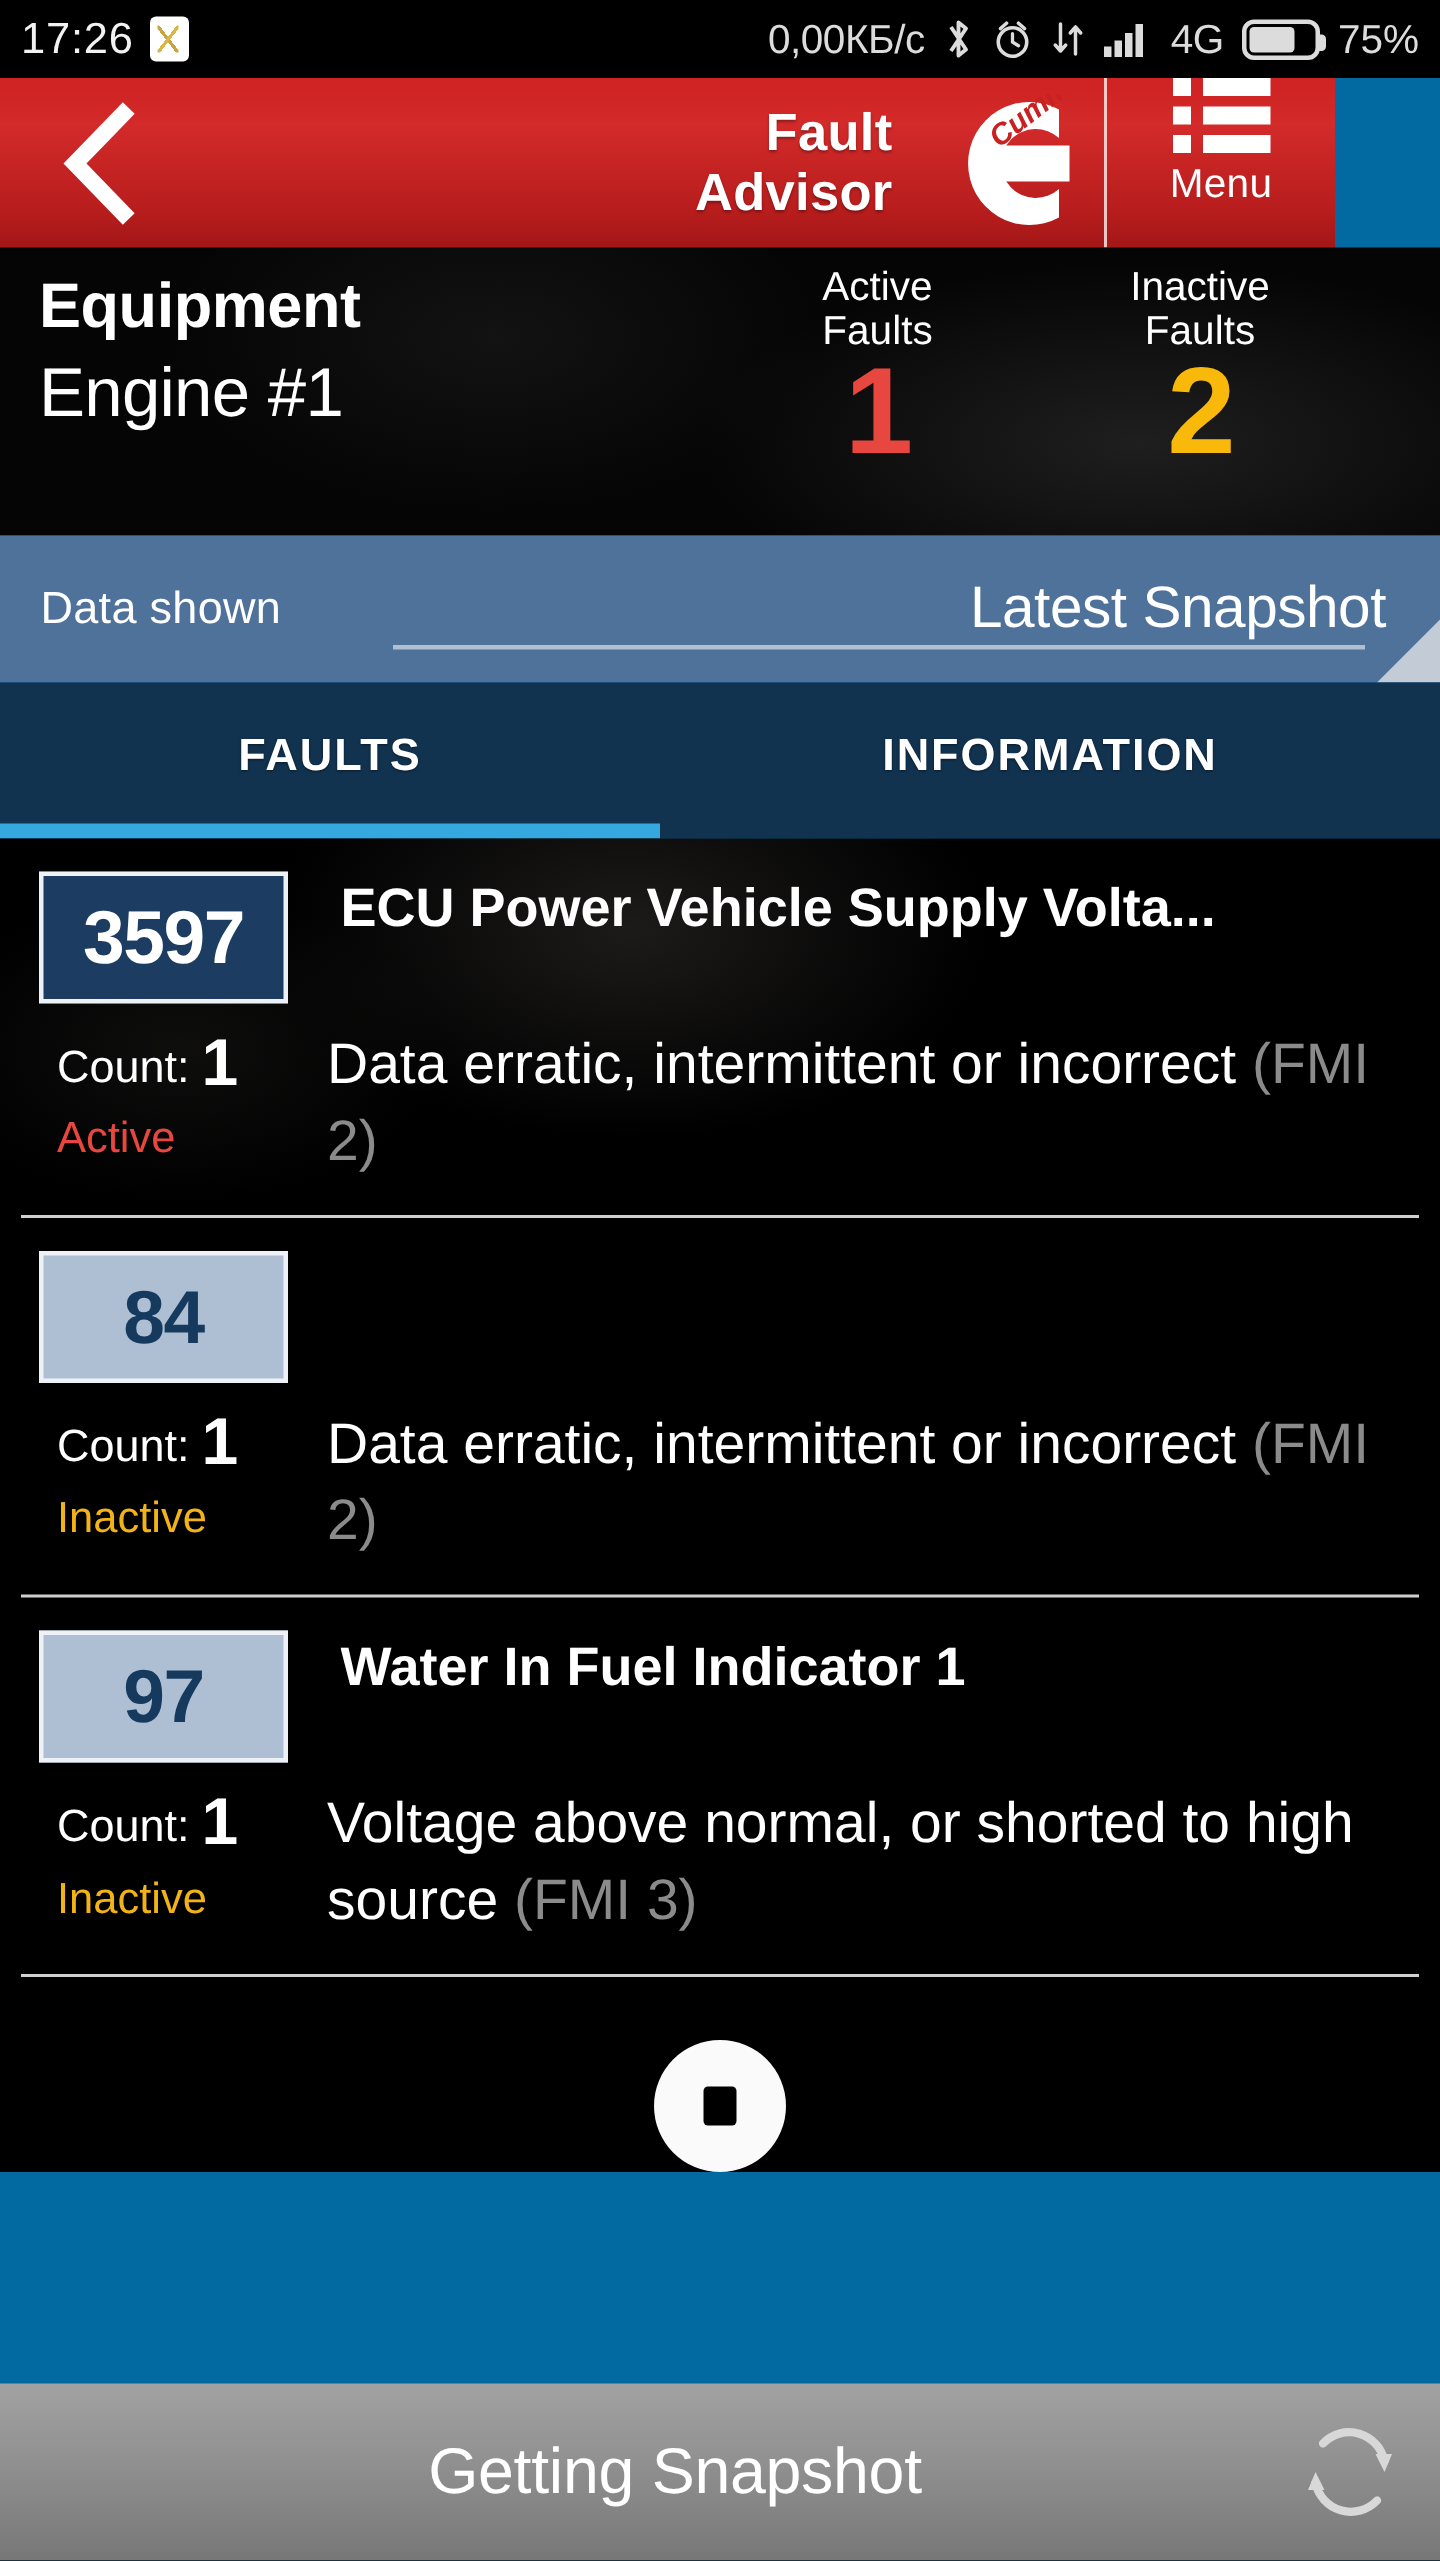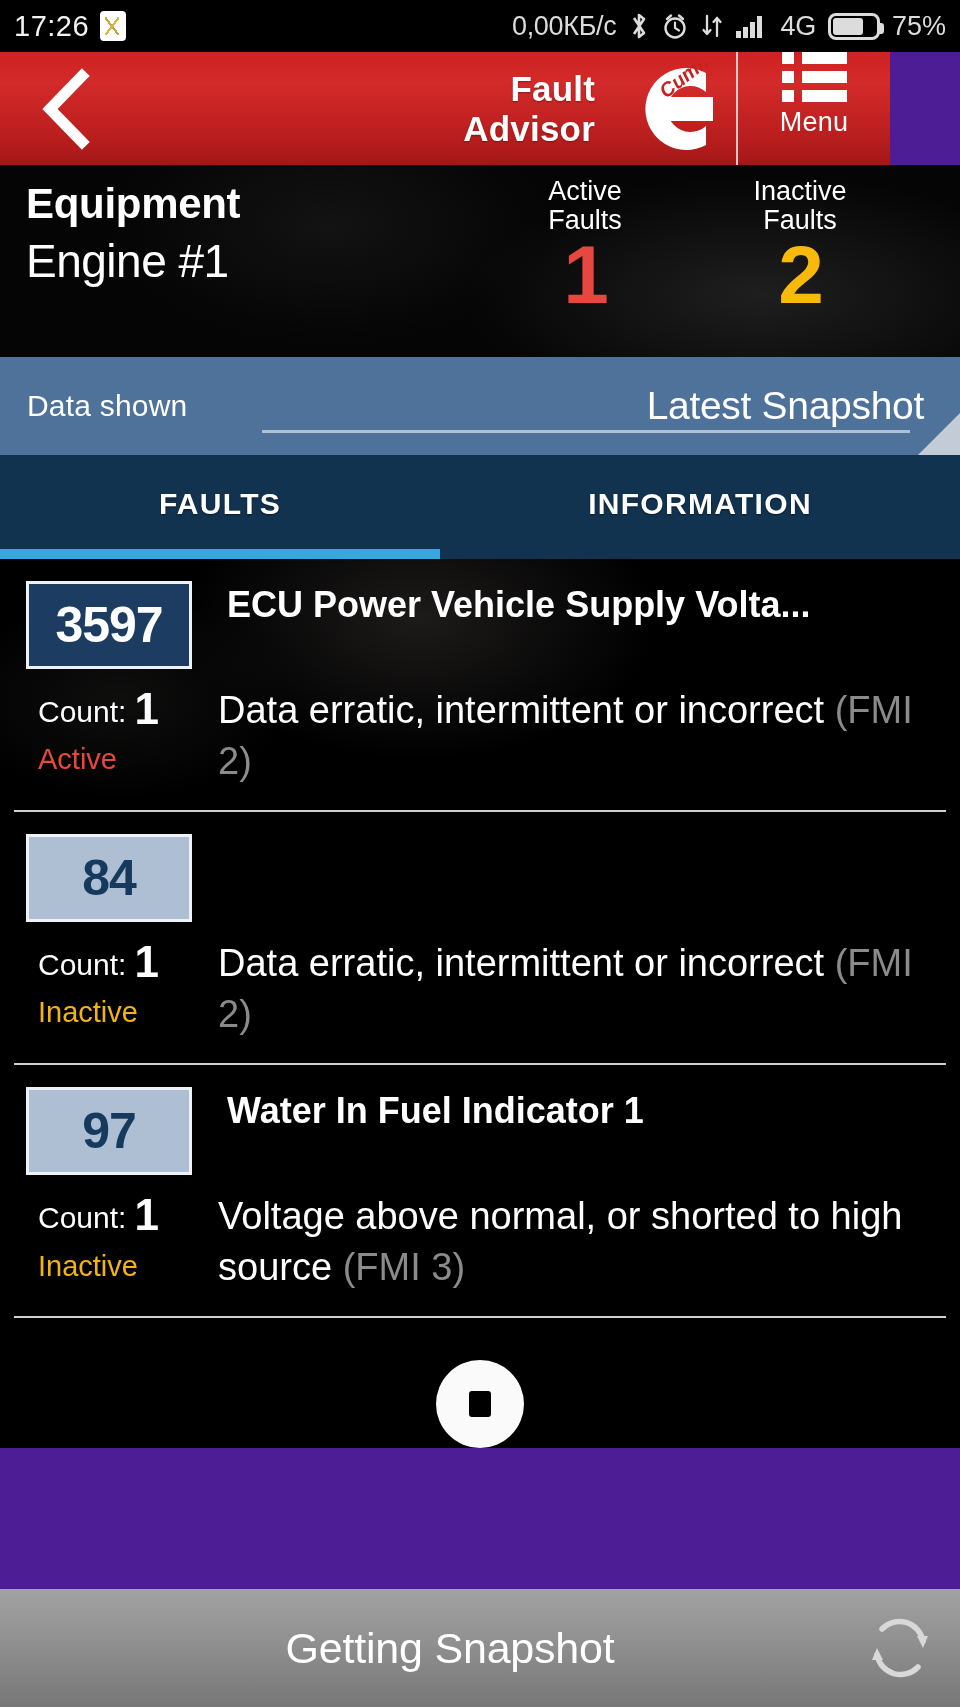--- a/index.html
+++ b/index.html
@@ -2,21 +2,21 @@
 <html><head>
 <meta charset="utf-8">
 <style>
   * { margin:0; padding:0; box-sizing:border-box; }
   html,body {
     width:960px; height:1707px;
     background:#000;
     font-family:"Liberation Sans", sans-serif;
     overflow:hidden;
   }
-  #screen { position:relative; width:960px; height:1707px; background:#4c1d95; }
+  #screen { position:relative; width:960px; height:1707px; background:#0369a1; }
 
   
   .statusbar {
     position:absolute; top:0; left:0; width:960px; height:52px;
     background:#000; color:#e8e8e8;
     display:flex; align-items:center; padding:0 14px;
   }
   .sb-time { font-size:29px; font-weight:400; letter-spacing:.5px; color:#f2f2f2; }
   .sb-appicon {
     width:26px; height:30px; margin-left:11px; background:#fff;

